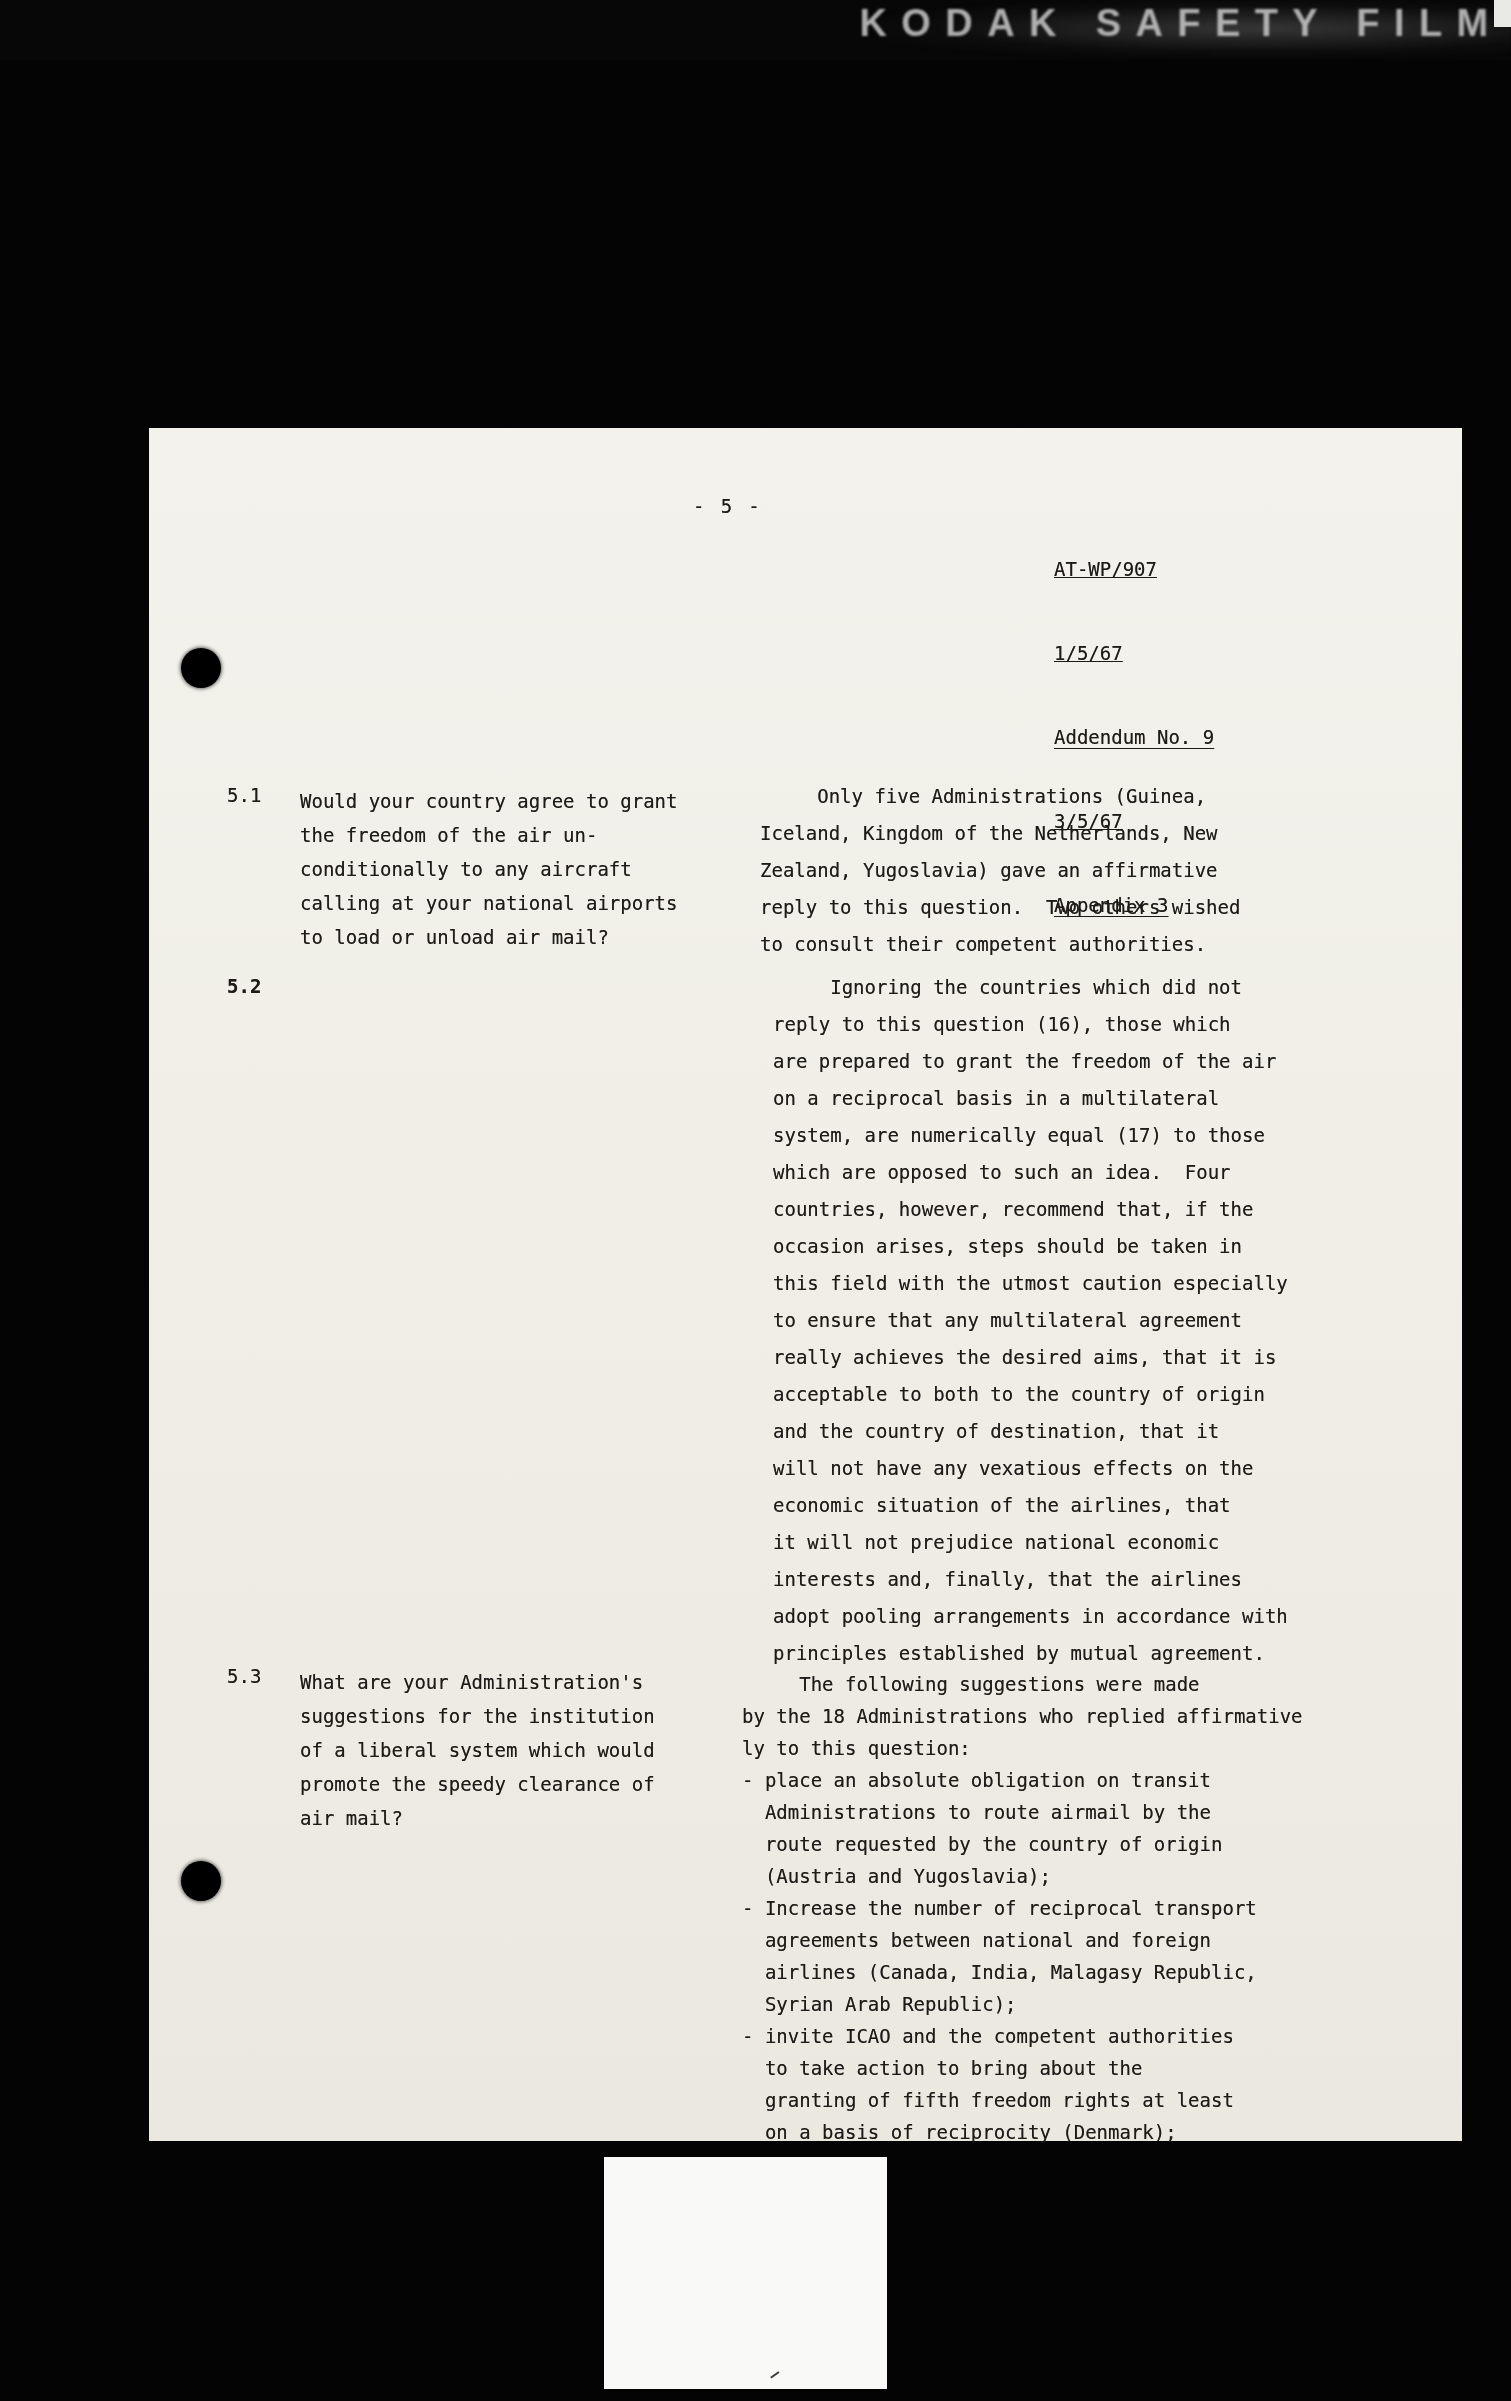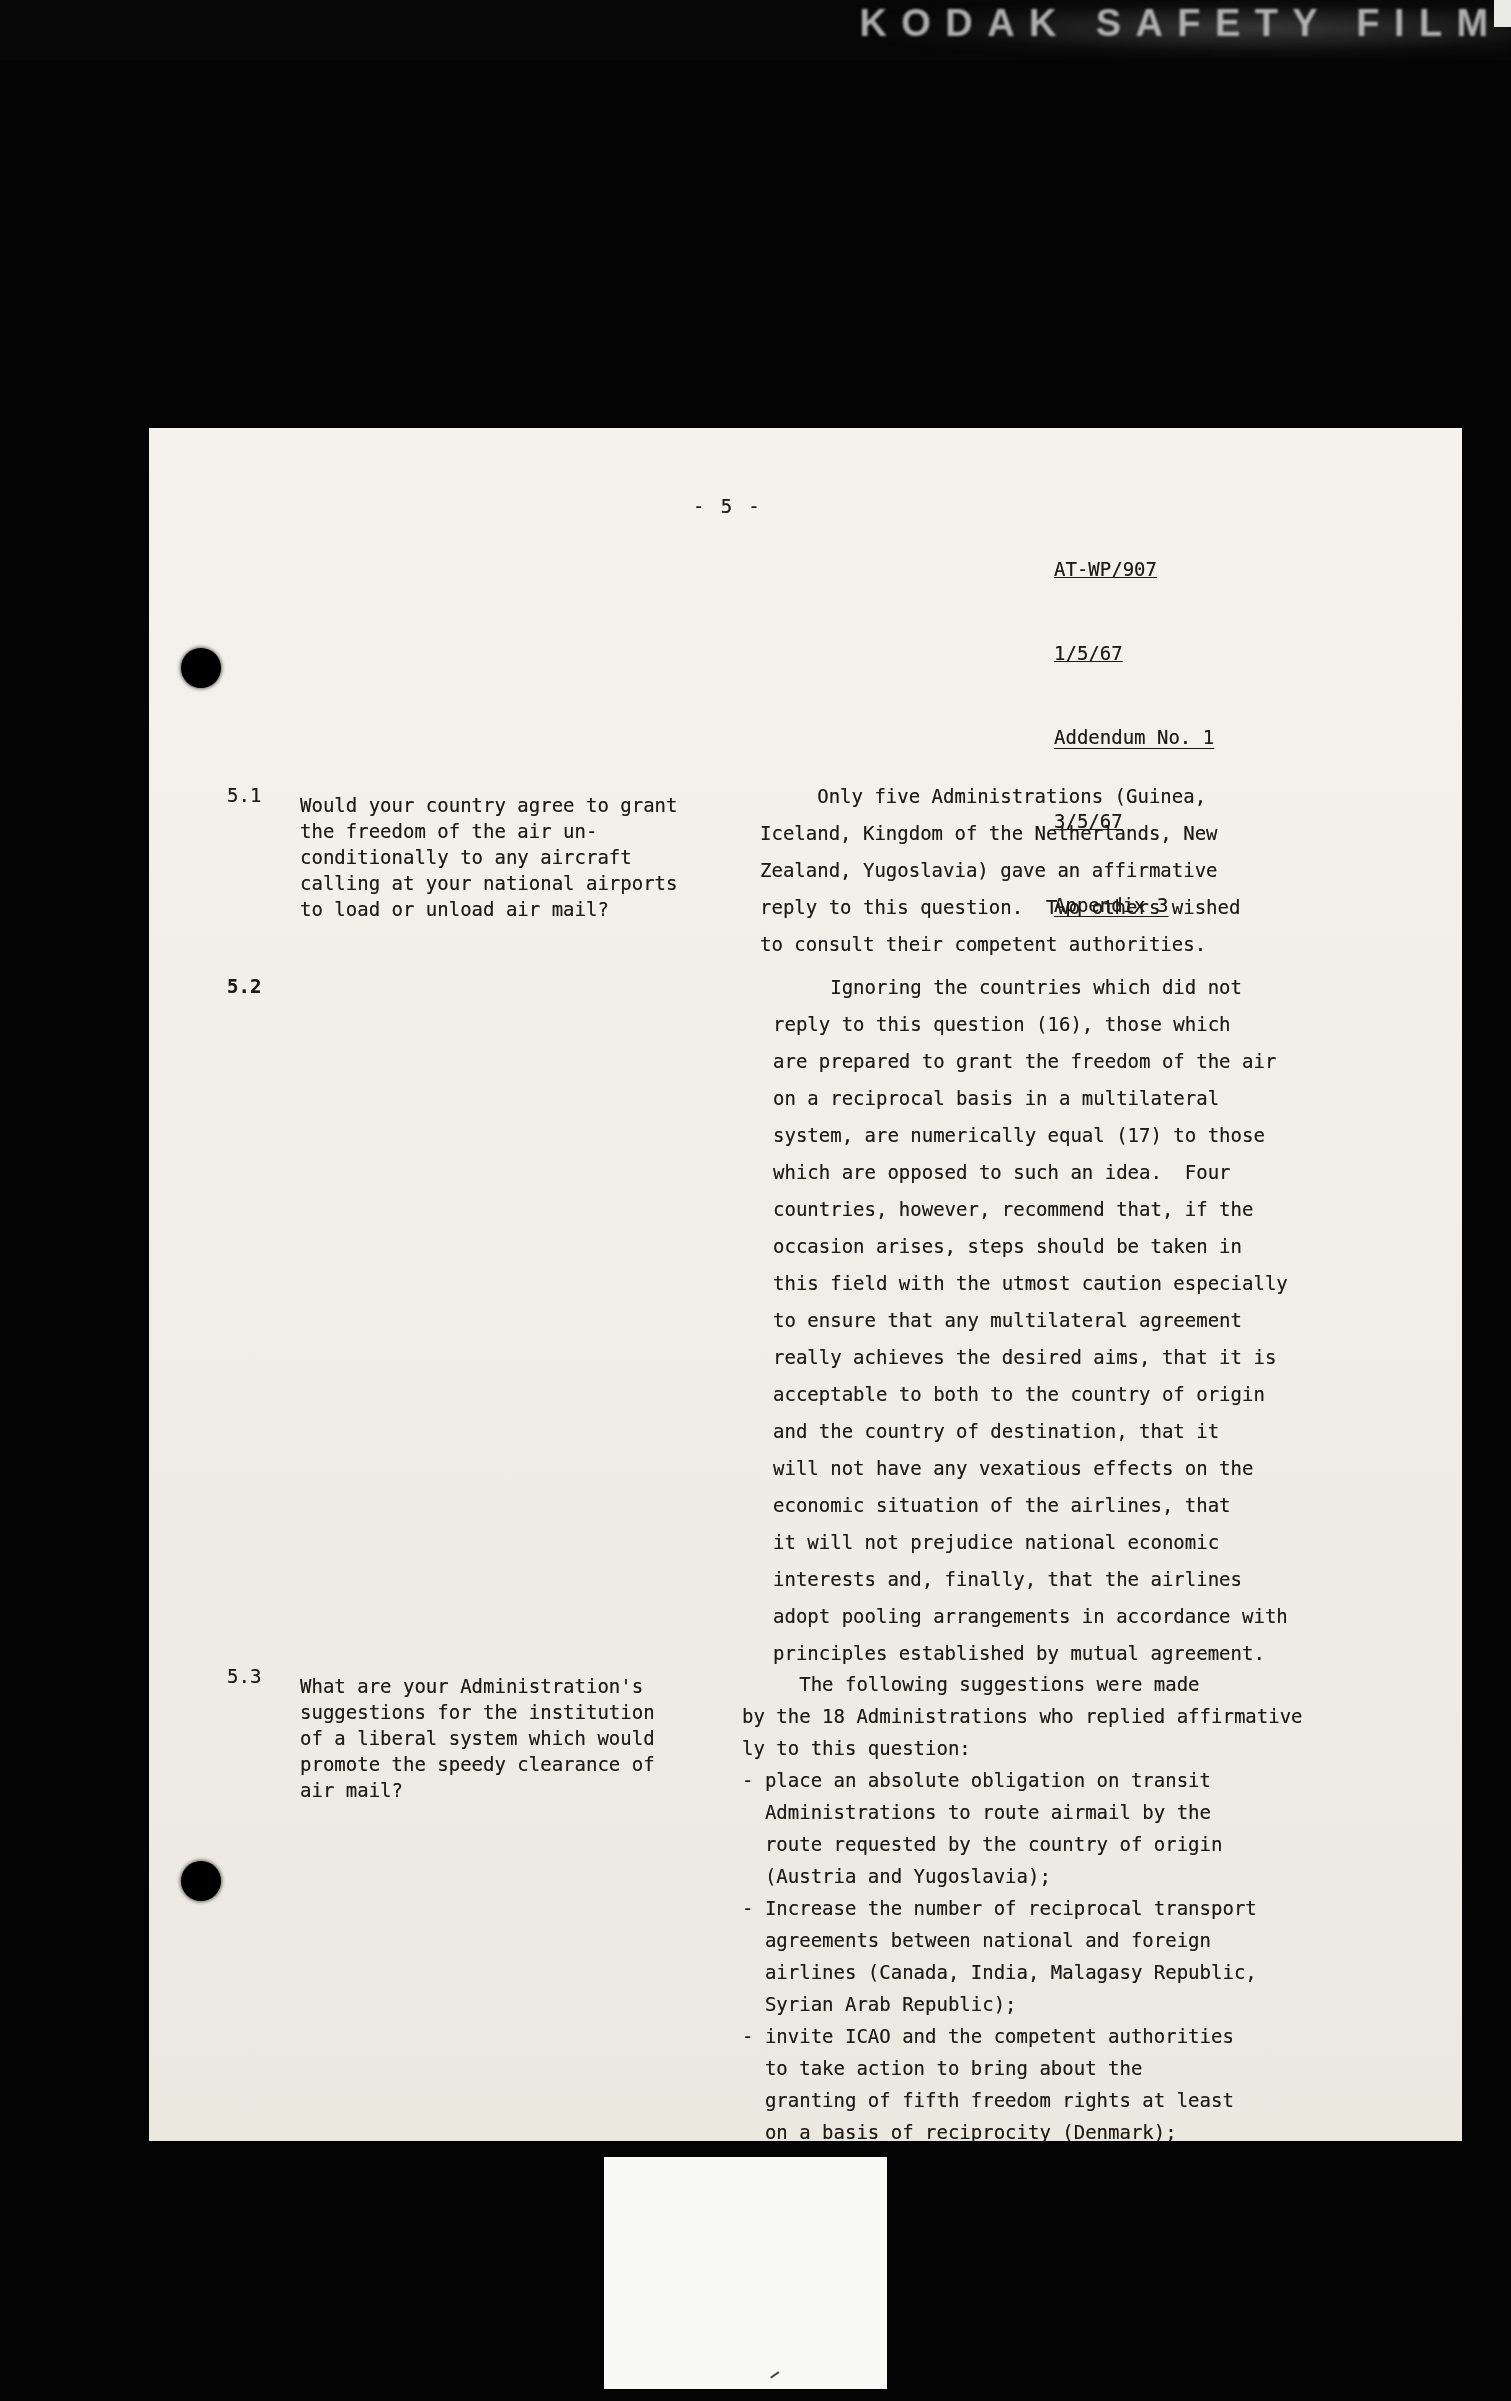--- a/index.html
+++ b/index.html
@@ -77,21 +77,21 @@
 
   .doc-header { left: 905px; top: 71px; line-height: 28px; }
   .doc-header .hline { white-space: pre; text-decoration: underline; }
   .underlined {
     text-decoration: underline;
     text-underline-offset: 3.6px;
     text-decoration-thickness: 1.2px;
   }
 
   .qnum  { line-height: 23.5px; }
-  .qtext { line-height: 26px; margin-top: 8px; }
+  .qtext { line-height: 34px; }
   .ans-wide  { line-height: 37px; }
   .ans-tight { line-height: 32px; }
 
   
   .bottom-card {
     position: absolute;
     left: 604px; top: 2157px;
     width: 283px; height: 232px;
     background: #f9f9f7;
   }
@@ -115,21 +115,21 @@
 <div class="page">
 
   <div class="punch-hole hole-top"></div>
   <div class="punch-hole hole-bottom"></div>
 
   <div class="typed page-number">- 5 -</div>
 
   <div class="typed doc-header">
     <div class="hline">AT-WP/907</div>
     <div class="hline">1/5/67</div>
-    <div class="hline underlined">Addendum No. 1</div>
+    <div class="hline underlined">Addendum No. 9</div>
     <div class="hline">3/5/67</div>
     <div class="hline underlined">Appendix 3</div>
   </div>
 
   <div class="typed qnum" style="left:78px; top:356px;">5.1</div>
   <div class="typed qtext" style="left:151px; top:356px;">Would your country agree to grant
 the freedom of the air un-
 conditionally to any aircraft
 calling at your national airports
 to load or unload air mail?</div>

